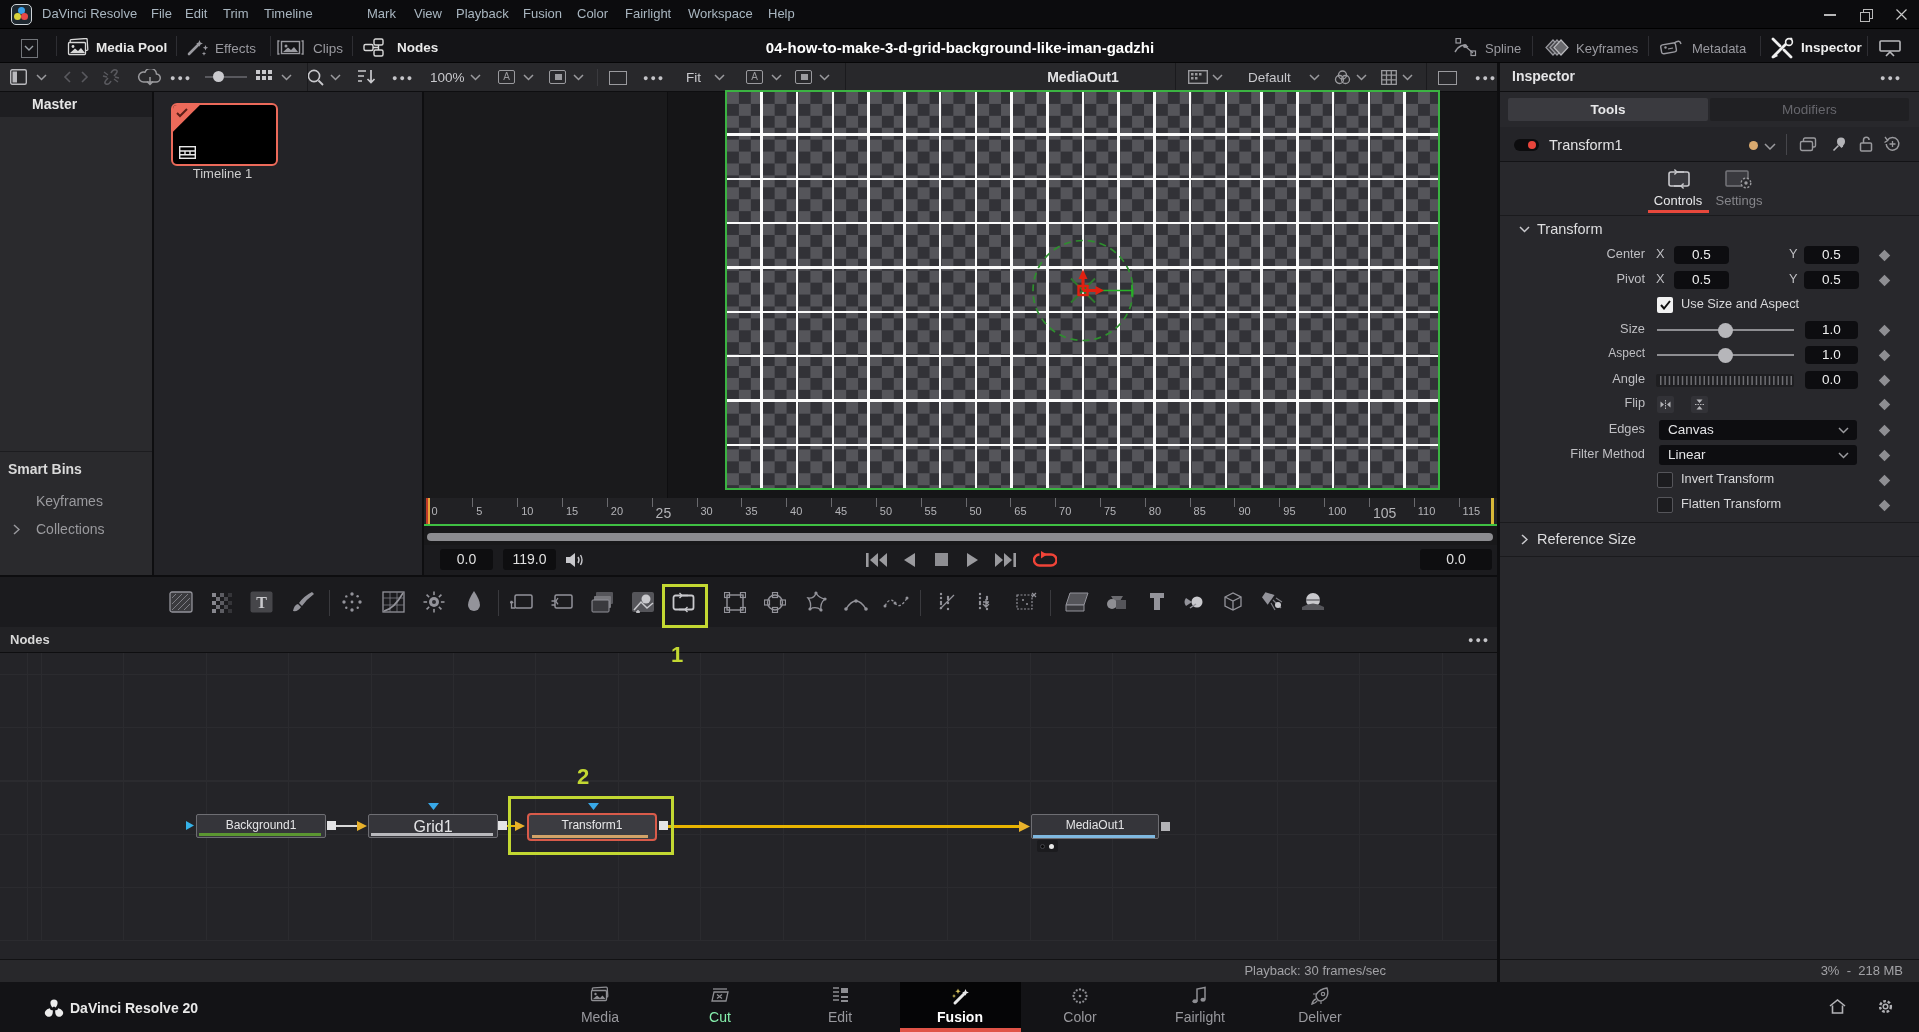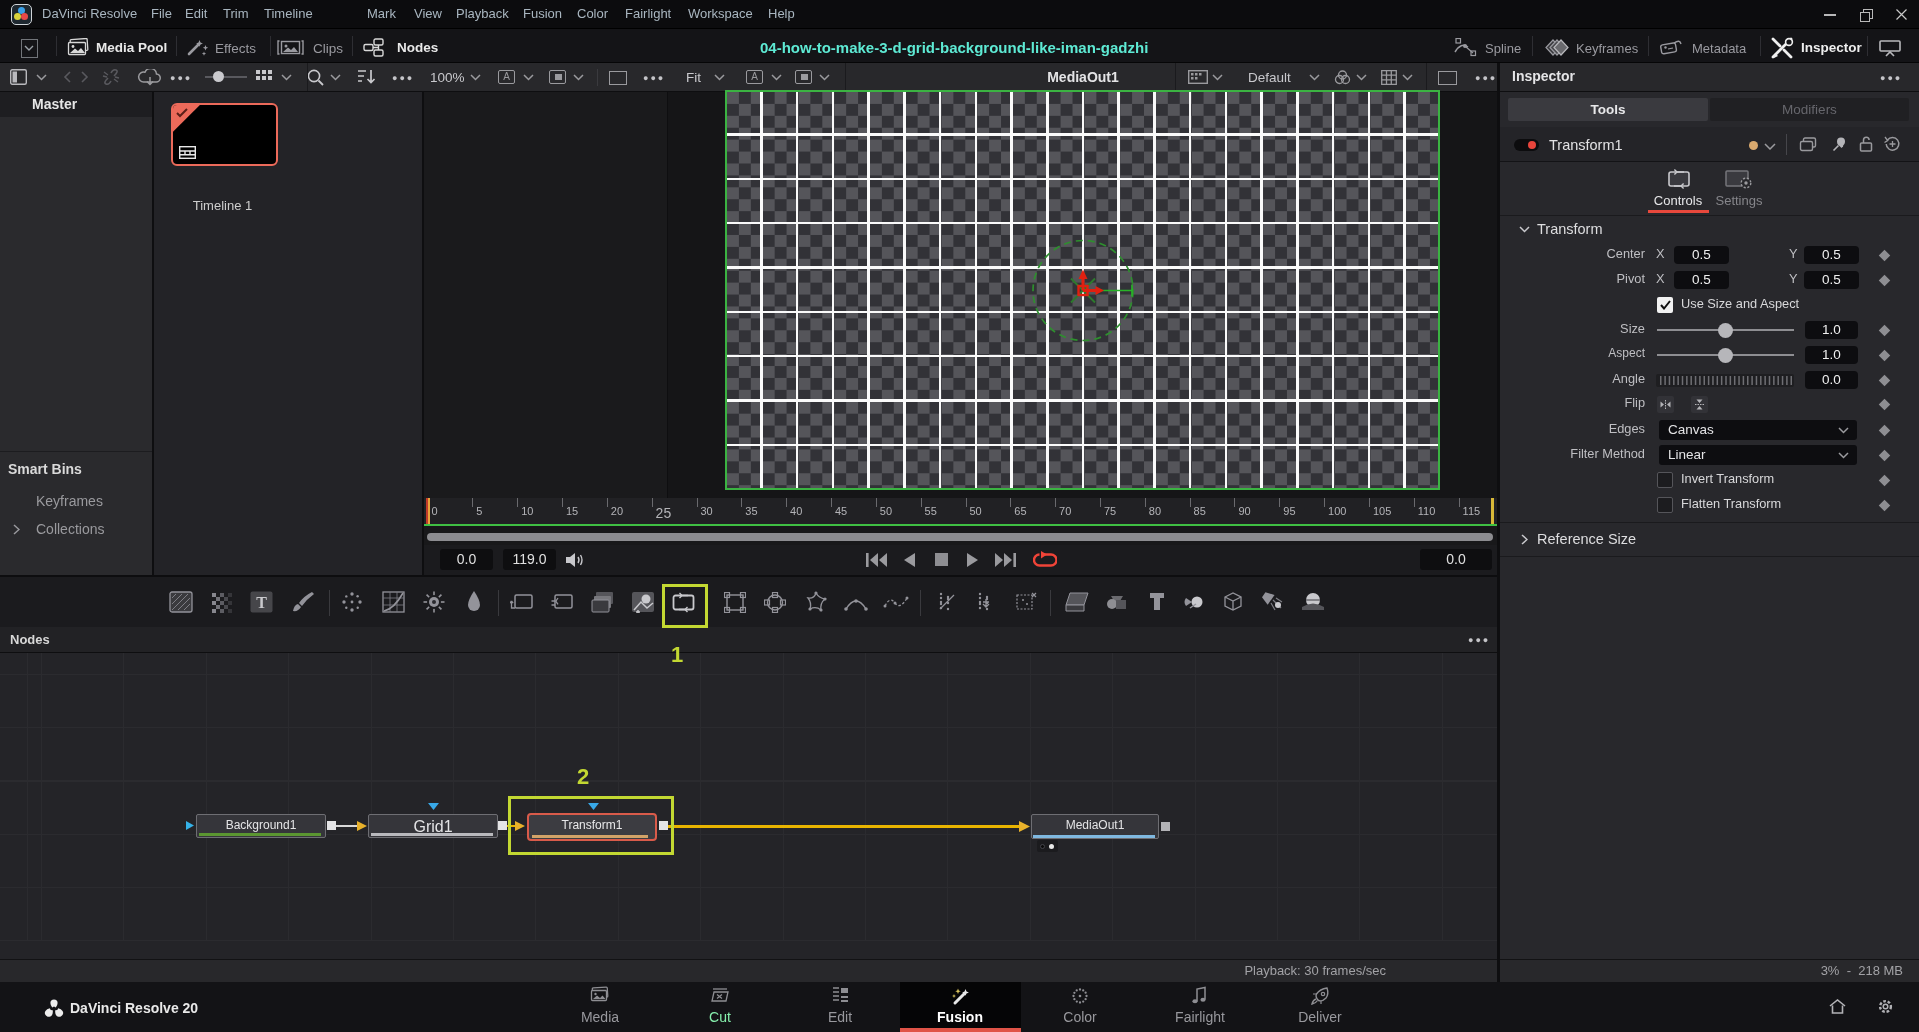--- a/index.html
+++ b/index.html
@@ -73,21 +73,21 @@
 </svg>
 <div class="abs lbl" style="left:313px;top:41px;font-size:13.5px;">Clips</div>
 <div class="abs" style="left:352px;top:36px;width:1px;height:20px;background:#2e2e33;"></div>
 <svg class="abs" style="left:362px;top:38px;" width="25" height="19" viewBox="0 0 25 19">
   <rect x="12" y="1" width="9" height="6" rx="1.5" fill="none" stroke="#d8d8d8" stroke-width="1.4"></rect>
   <rect x="12" y="12" width="9" height="6" rx="1.5" fill="none" stroke="#d8d8d8" stroke-width="1.4"></rect>
   <rect x="2" y="6.5" width="9" height="6" rx="1.5" fill="none" stroke="#d8d8d8" stroke-width="1.4"></rect>
   <path d="M11 9.5 L16.5 9.5 M16.5 9.5 L16.5 7 M16.5 9.5 L16.5 12" stroke="#d8d8d8" stroke-width="1.4" fill="none"></path>
 </svg>
 <div class="abs" style="left:397px;top:40px;font-size:13.5px;font-weight:bold;color:#e9e9e9;">Nodes</div>
-<div class="abs" style="left:760px;top:39px;width:400px;text-align:left;font-size:15px;font-weight:bold;color:#5eead4;">04-how-to-make-3-d-grid-background-like-iman-gadzhi</div>
+<div class="abs" style="left:760px;top:39px;width:400px;text-align:center;font-size:15px;font-weight:bold;color:#ffffff;">04-how-to-make-3-d-grid-background-like-iman-gadzhi</div>
 <svg class="abs" style="left:1453px;top:38px;" width="26" height="20" viewBox="0 0 26 20">
   <path d="M2 14 Q8 4 15 9" stroke="#9a9aa0" stroke-width="1.5" fill="none"></path>
   <rect x="3" y="0.5" width="4.5" height="4.5" fill="none" stroke="#9a9aa0" stroke-width="1.2"></rect>
   <rect x="18" y="13" width="4.5" height="4.5" fill="none" stroke="#9a9aa0" stroke-width="1.2"></rect>
   <circle cx="12" cy="8" r="2" fill="#9a9aa0"></circle>
   <path d="M12 8 L20 15" stroke="#9a9aa0" stroke-width="1.2"></path>
 </svg>
 <div class="abs lbl" style="left:1485px;top:41px;font-size:13px;">Spline</div>
 <div class="abs" style="left:1532px;top:36px;width:1px;height:20px;background:#2e2e33;"></div>
 <svg class="abs" style="left:1544px;top:38px;" width="28" height="20" viewBox="0 0 28 20">
@@ -260,21 +260,21 @@
 <div class="abs" style="left:171px;top:103px;width:103px;height:59px;background:#000;border:2px solid #ec6a5a;border-radius:6px;overflow:hidden;">
   <div class="abs" style="left:-19px;top:-19px;width:38px;height:38px;background:#ec6a5a;transform:rotate(45deg);"></div>
   <svg class="abs" style="left:3px;top:3px;" width="12" height="10" viewBox="0 0 12 10">
         <path d="M1 5 L4 8 L11 1" stroke="#5a1f18" stroke-width="2" fill="none"></path>
       </svg>
   <svg class="abs" style="left:6px;top:41px;" width="17" height="13" viewBox="0 0 17 13">
     <rect x="0.7" y="0.7" width="15.6" height="11.6" fill="none" stroke="#e8e8e8" stroke-width="1.4"></rect>
     <path d="M0.7 5 H16.3 M0.7 8.8 H16.3 M6 5 V8.8 M11 5 V8.8" stroke="#e8e8e8" stroke-width="1.4"></path>
   </svg>
 </div>
-<div class="abs" style="left:171px;top:166px;width:103px;text-align:center;font-size:13px;color:#cdcdcd;margin-top:32px;">Timeline 1</div>
+<div class="abs" style="left:171px;top:166px;width:103px;text-align:center;font-size:13px;color:#cdcdcd;">Timeline 1</div>
 
 <div class="abs" style="left:424px;top:92px;width:243px;height:483px;background:#1a1a1c;"></div>
 <div class="abs" style="left:667px;top:92px;width:1px;height:483px;background:#0e0e10;"></div>
 <div class="abs" style="left:668px;top:92px;width:829px;height:483px;background:#151517;"></div>
 <div class="abs" style="left:1497px;top:92px;width:3px;height:890px;background:#0e0e10;"></div>
 
 <div class="abs" style="left:725px;top:90px;width:715px;height:400px;border:2px solid #3bb342;box-sizing:border-box;
  background-image:
   repeating-linear-gradient(90deg, rgba(0,0,0,0) 0 33.15px, #fafafa 33.15px 35.73px),
   repeating-linear-gradient(0deg, rgba(0,0,0,0) 0 41.84px, #fafafa 41.84px 44.34px),
@@ -330,21 +330,21 @@
     <div class="abs" style="left:1148.8px;top:505px;font-size:11px;color:#b4b4b8;">80</div>
     <div class="abs" style="left:1189.6px;top:498px;width:1px;height:9px;background:#6a6a6e;"></div>
     <div class="abs" style="left:1193.6px;top:505px;font-size:11px;color:#b4b4b8;">85</div>
     <div class="abs" style="left:1234.4px;top:498px;width:1px;height:9px;background:#6a6a6e;"></div>
     <div class="abs" style="left:1238.4px;top:505px;font-size:11px;color:#b4b4b8;">90</div>
     <div class="abs" style="left:1279.3px;top:498px;width:1px;height:9px;background:#6a6a6e;"></div>
     <div class="abs" style="left:1283.3px;top:505px;font-size:11px;color:#b4b4b8;">95</div>
     <div class="abs" style="left:1324.1px;top:498px;width:1px;height:9px;background:#6a6a6e;"></div>
     <div class="abs" style="left:1328.1px;top:505px;font-size:11px;color:#b4b4b8;">100</div>
     <div class="abs" style="left:1368.9px;top:498px;width:1px;height:9px;background:#6a6a6e;"></div>
-    <div class="abs" style="left:1372.9px;top:505px;font-size:11px;color:#b4b4b8;">105</div>
+    <div class="abs" style="left:1372.9px;top:505px;font-size:14px;color:#b4b4b8;">105</div>
     <div class="abs" style="left:1413.8px;top:498px;width:1px;height:9px;background:#6a6a6e;"></div>
     <div class="abs" style="left:1417.8px;top:505px;font-size:11px;color:#b4b4b8;">110</div>
     <div class="abs" style="left:1458.6px;top:498px;width:1px;height:9px;background:#6a6a6e;"></div>
     <div class="abs" style="left:1462.6px;top:505px;font-size:11px;color:#b4b4b8;">115</div>
 <div class="abs" style="left:426px;top:498px;width:2px;height:26px;background:#c03a2a;"></div>
 <div class="abs" style="left:428px;top:498px;width:2px;height:26px;background:#e8a33c;"></div>
 <div class="abs" style="left:1491px;top:498px;width:3px;height:26px;background:#d8b838;"></div>
 <div class="abs" style="left:424px;top:524px;width:1073px;height:2px;background:#3fbf43;"></div>
 <div class="abs" style="left:424px;top:526px;width:1073px;height:19px;background:#18181a;"></div>
 <div class="abs" style="left:427px;top:533px;width:1066px;height:8px;background:#8c8c90;border-radius:4px;"></div>

